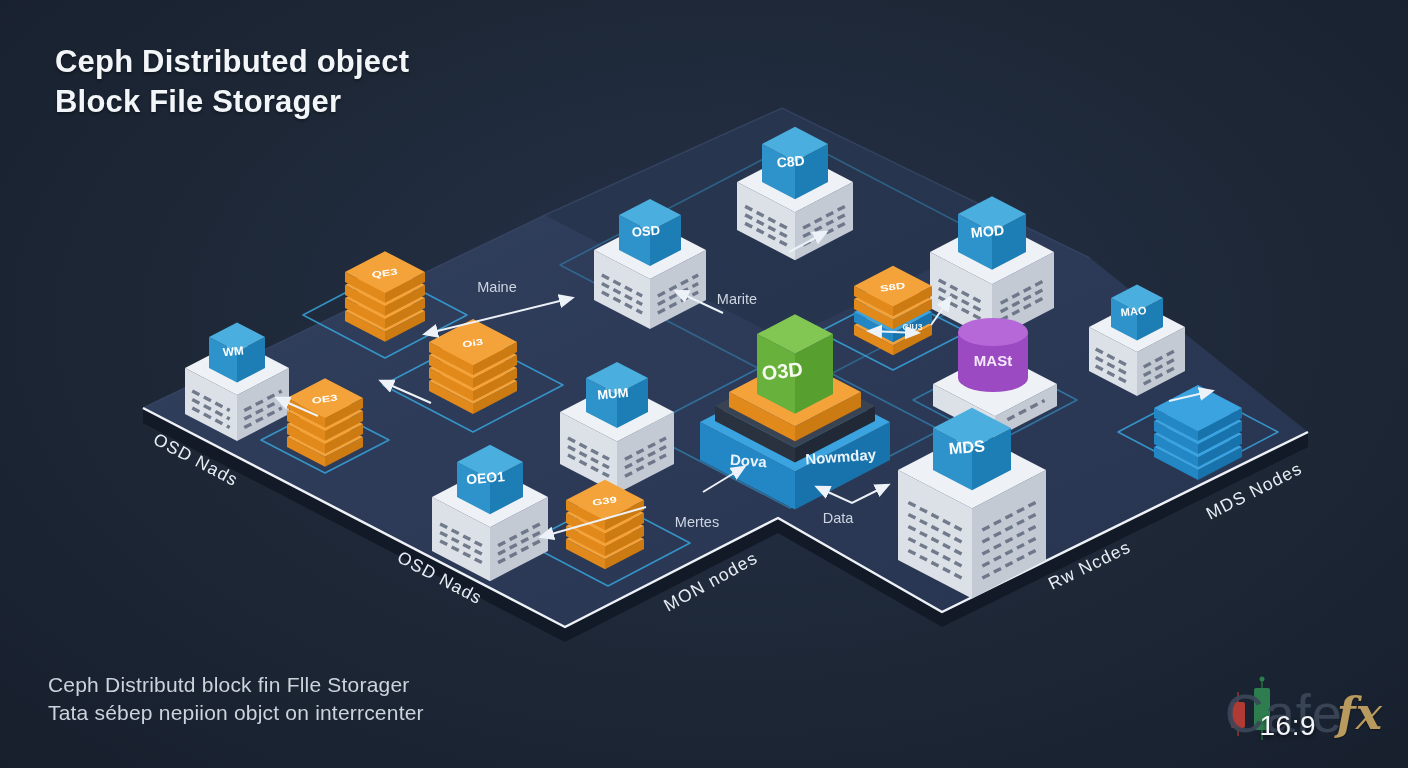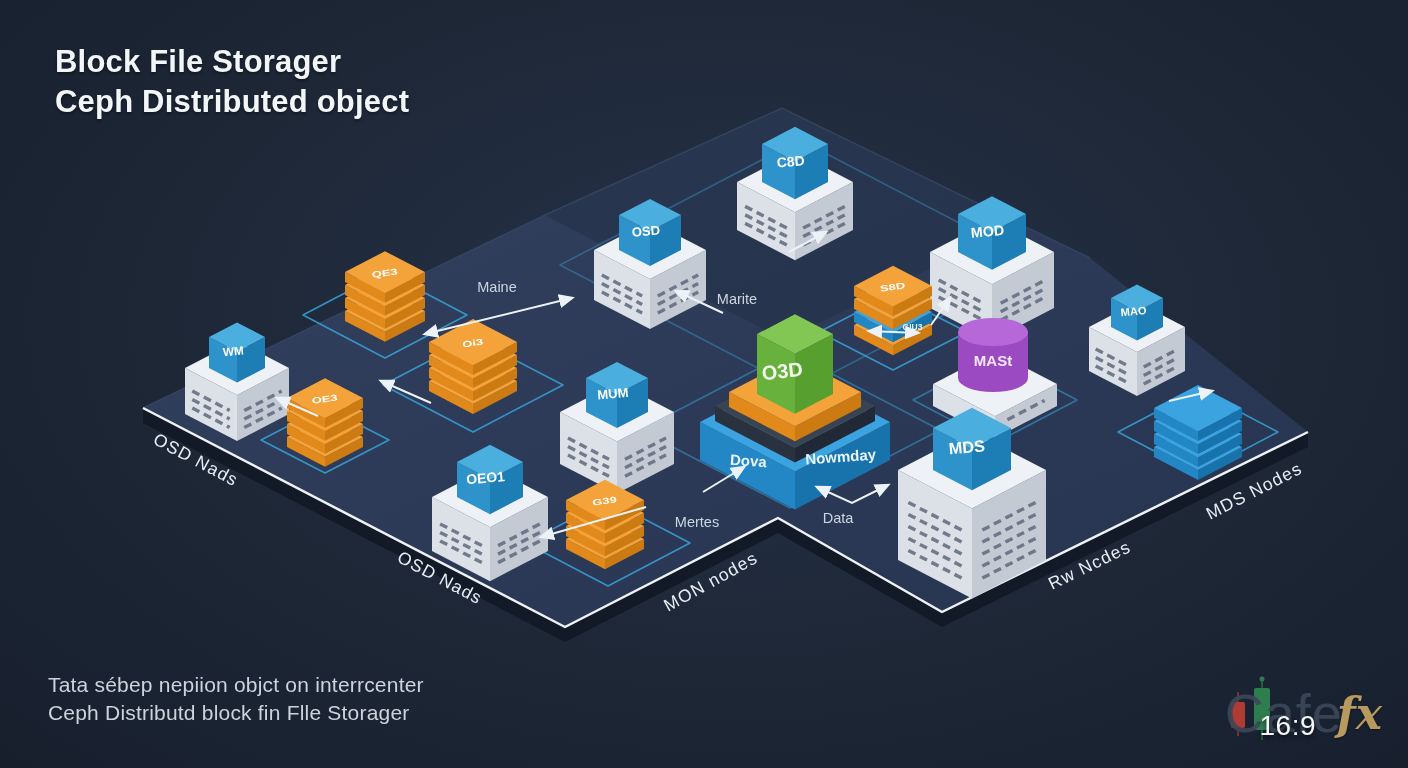--- a/index.html
+++ b/index.html
@@ -322,27 +322,27 @@
         <text x="1052" y="590" font-size="17.5" fill="#e9eef5" letter-spacing="1.2" transform="rotate(-26 1052 590)">Rw Ncdes</text>
         <text x="1210" y="520" font-size="17.5" fill="#e9eef5" letter-spacing="1.2" transform="rotate(-27 1210 520)">MDS Nodes</text>
         <text x="497" y="292" font-size="14.5" fill="#ccd5e0" text-anchor="middle">Maine</text>
         <text x="737" y="304" font-size="14.5" fill="#ccd5e0" text-anchor="middle">Marite</text>
         <text x="697" y="527" font-size="14.5" fill="#ccd5e0" text-anchor="middle">Mertes</text>
         <text x="838" y="523" font-size="14.5" fill="#ccd5e0" text-anchor="middle">Data</text>
       </g>
   </svg>
 
   <div class="title">
+    <div>Ceph Distributed object</div>
     <div>Block File Storager</div>
-    <div>Ceph Distributed object</div>
   </div>
 
   <div class="footer">
+    <div>Ceph Distributd block fin Flle Storager</div>
     <div>Tata sébep nepiion objct on interrcenter</div>
-    <div>Ceph Distributd block fin Flle Storager</div>
   </div>
 
   <div class="logo">
     <svg width="52" height="70" viewBox="0 0 52 70">
       <line x1="13" y1="18" x2="13" y2="62" stroke="#7a2f2b" stroke-width="2"></line>
       <rect x="6" y="28" width="14" height="26" rx="2" fill="#b03a34"></rect>
       <line x1="37" y1="4" x2="37" y2="66" stroke="#1f5c3a" stroke-width="2"></line>
       <circle cx="37" cy="5" r="2.5" fill="#2e7d4f"></circle>
       <rect x="29" y="14" width="16" height="42" rx="2" fill="#2e7d4f"></rect>
     </svg>

